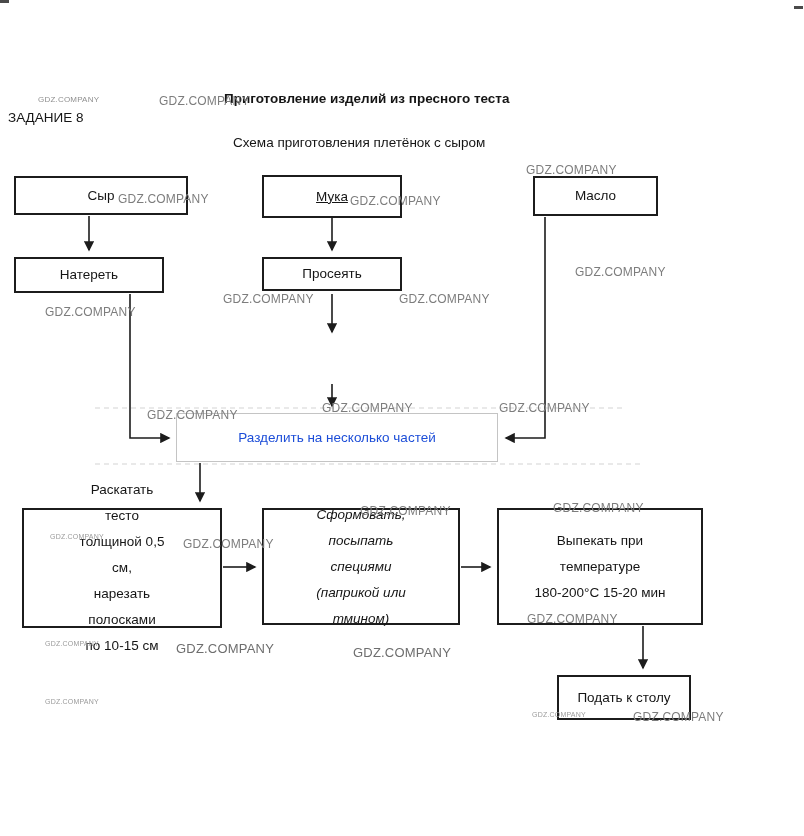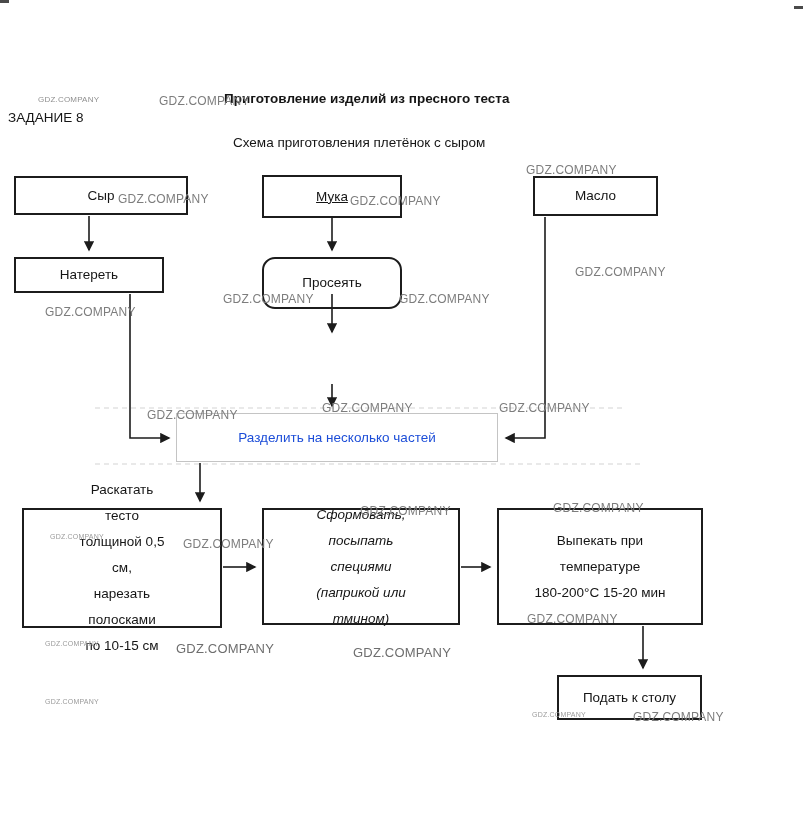--- a/index.html
+++ b/index.html
@@ -84,34 +84,34 @@
   <div class="corner-mark" style="left:794px; top:6px;"></div>
 
   <div class="title">Приготовление изделий из пресного теста</div>
   <div class="task">ЗАДАНИЕ 8</div>
   <div class="subtitle">Схема приготовления плетёнок с сыром</div>
 
   <div class="box" style="left:14px; top:176px; width:174px; height:39px;">Сыр</div>
   <div class="box" style="left:262px; top:175px; width:140px; height:43px;text-decoration:underline;">Мука</div>
   <div class="box" style="left:533px; top:176px; width:125px; height:40px;">Масло</div>
   <div class="box" style="left:14px; top:257px; width:150px; height:36px;">Натереть</div>
-  <div class="box" style="left:262px; top:257px; width:140px; height:52px;border-radius:13px;">Просеять</div>
+  <div class="box" style="left:262px; top:257px; width:140px; height:34px;">Просеять</div>
   <div class="box box-faded" style="left:176px; top:413px; width:322px; height:49px;">Разделить на несколько частей</div>
   <div class="box" style="left:22px; top:508px; width:200px; height:120px; padding:0 54px;">Раскатать тесто
 толщиной 0,5 см,
 нарезать полосками
 по 10-15 см</div>
   <div class="box" style="left:262px; top:508px; width:198px; height:117px; padding:0 34px;font-style:italic;">Сформовать,
 посыпать специями
 (паприкой или
 тмином)</div>
   <div class="box" style="left:497px; top:508px; width:206px; height:117px; padding:0 34px;">Выпекать при
 температуре
 180-200°С 15-20 мин</div>
-  <div class="box" style="left:557px; top:675px; width:145px; height:45px;">Подать к столу</div>
+  <div class="box" style="left:557px; top:675px; width:134px; height:45px;">Подать к столу</div>
 
   <svg class="arrows" width="804" height="836" viewBox="0 0 804 836">
     <defs>
       <marker id="ah" viewBox="0 0 10 10" refX="8.5" refY="5" markerWidth="6.5" markerHeight="6.5" orient="auto-start-reverse">
         <path d="M0,0 L10,5 L0,10 z" fill="#1c1c1c"></path>
       </marker>
     </defs>
     <g stroke="#1c1c1c" stroke-width="1.6" fill="none">
       <line x1="89" y1="216" x2="89" y2="250" marker-end="url(#ah)"></line>
       <line x1="332" y1="216" x2="332" y2="250" marker-end="url(#ah)"></line>

